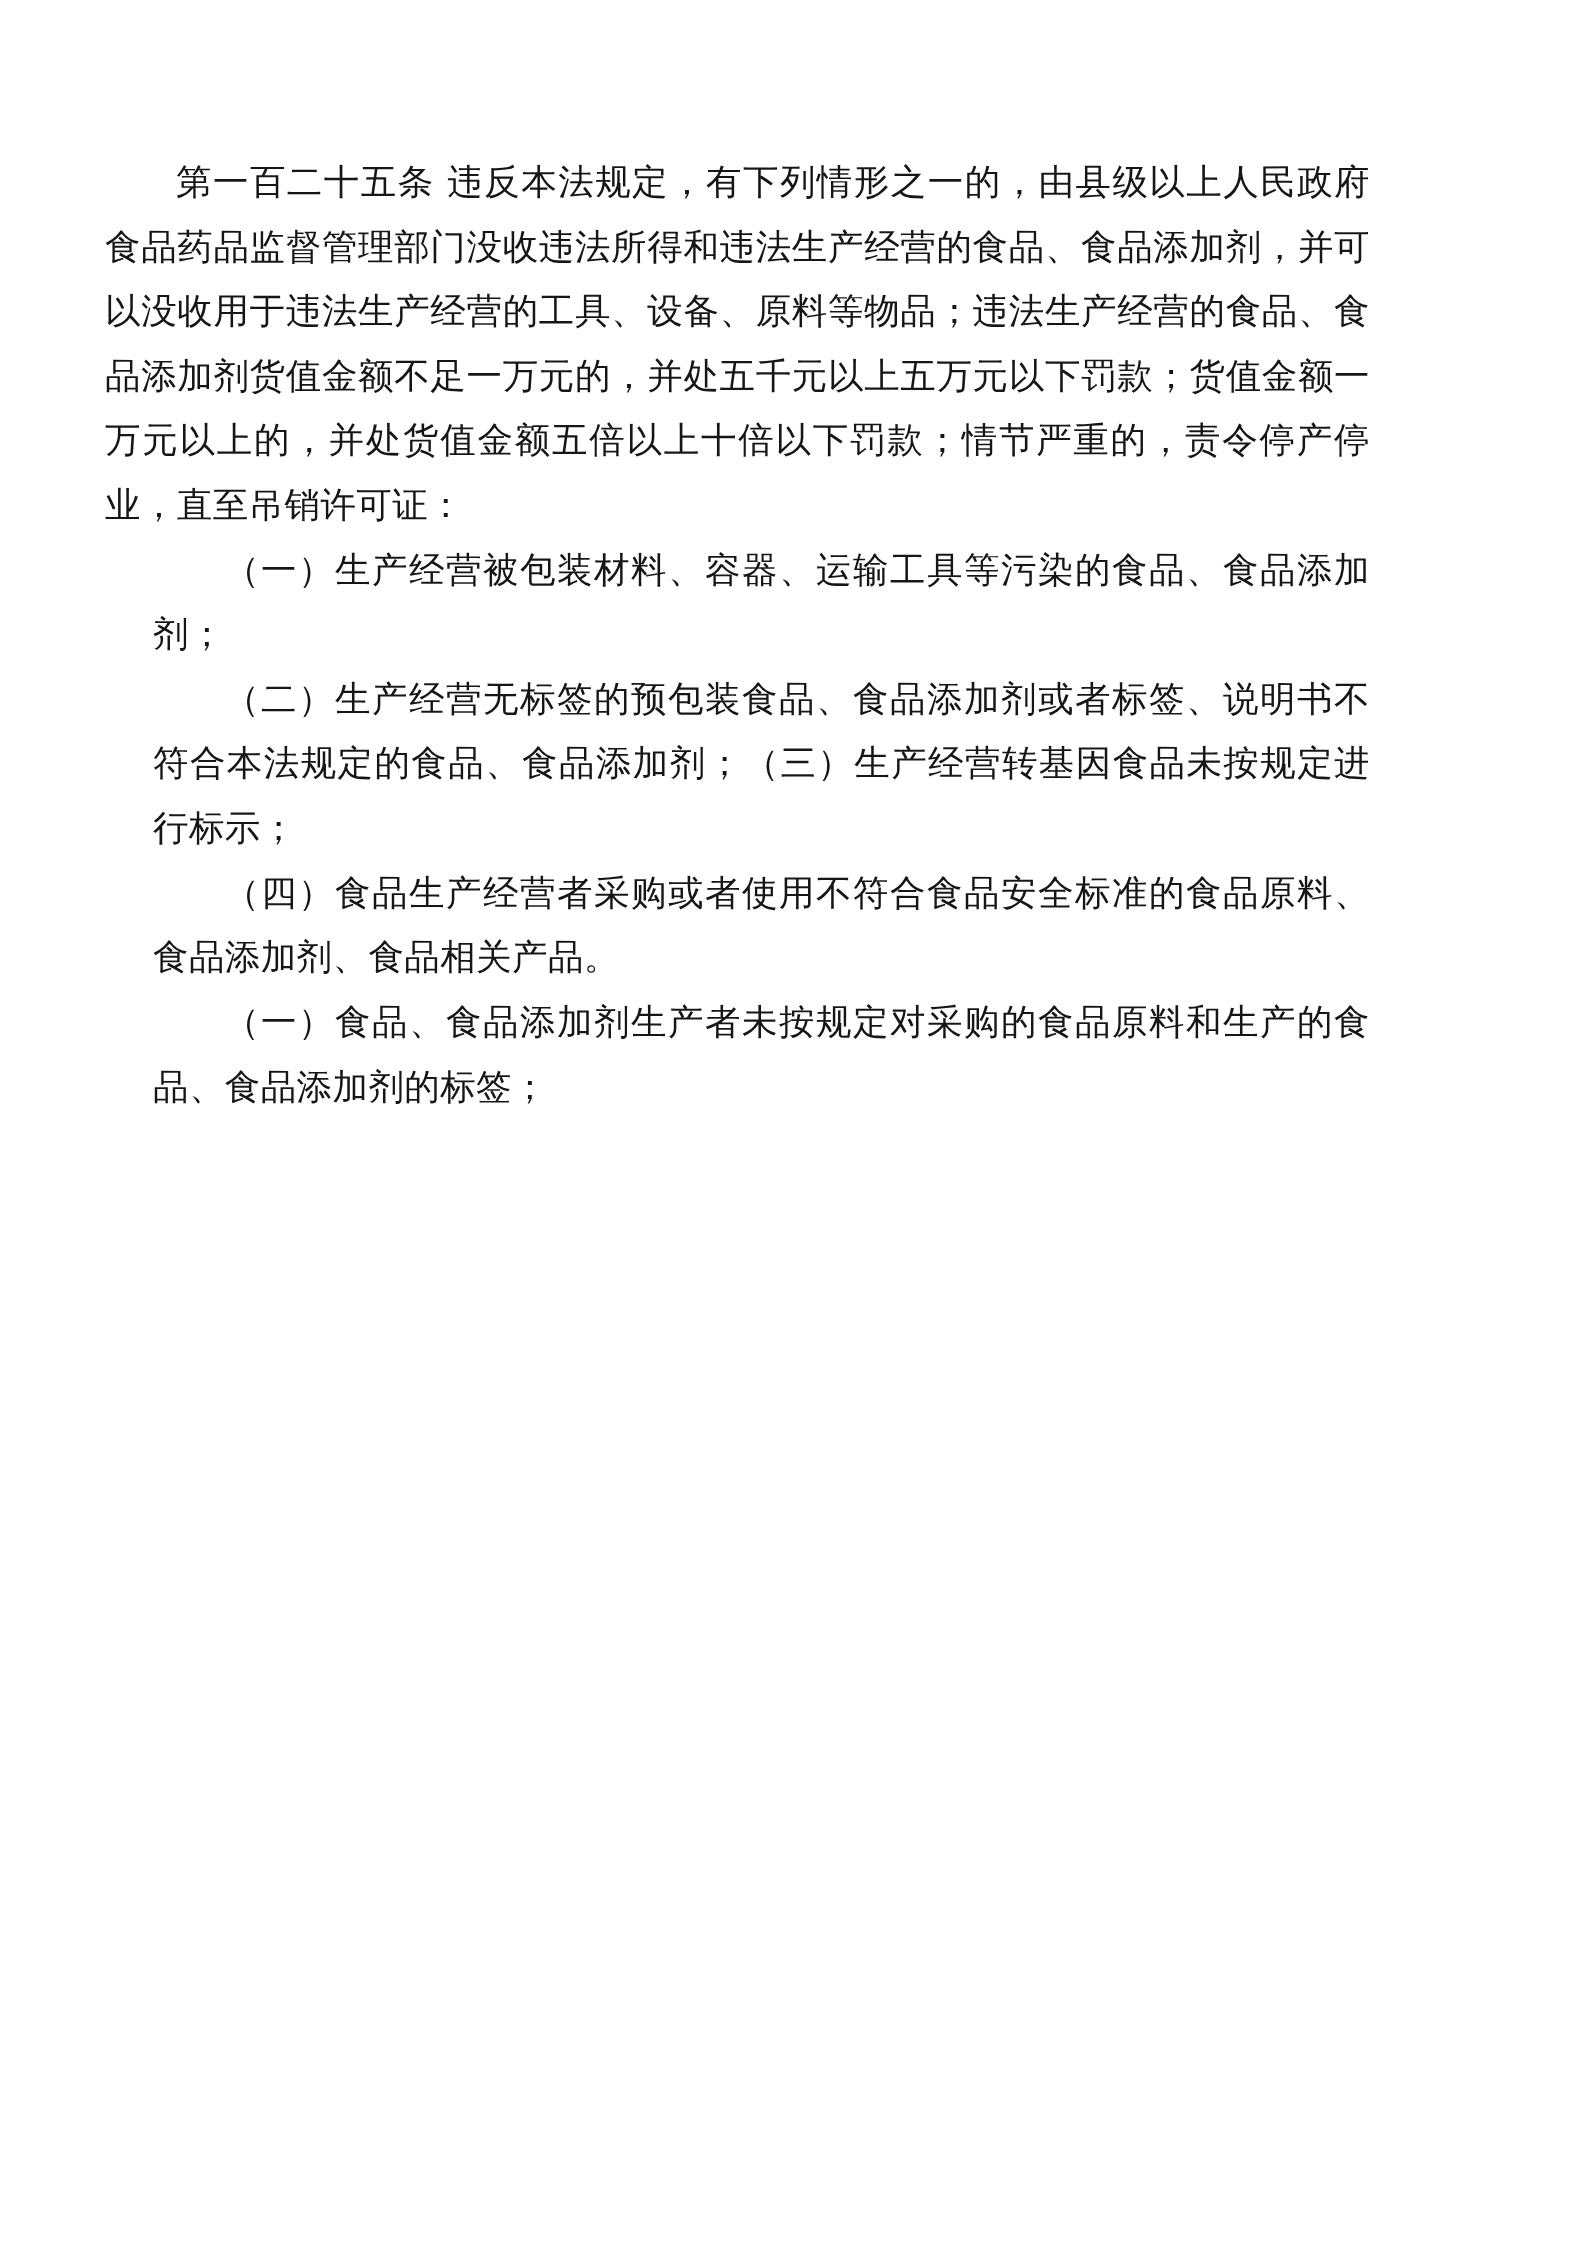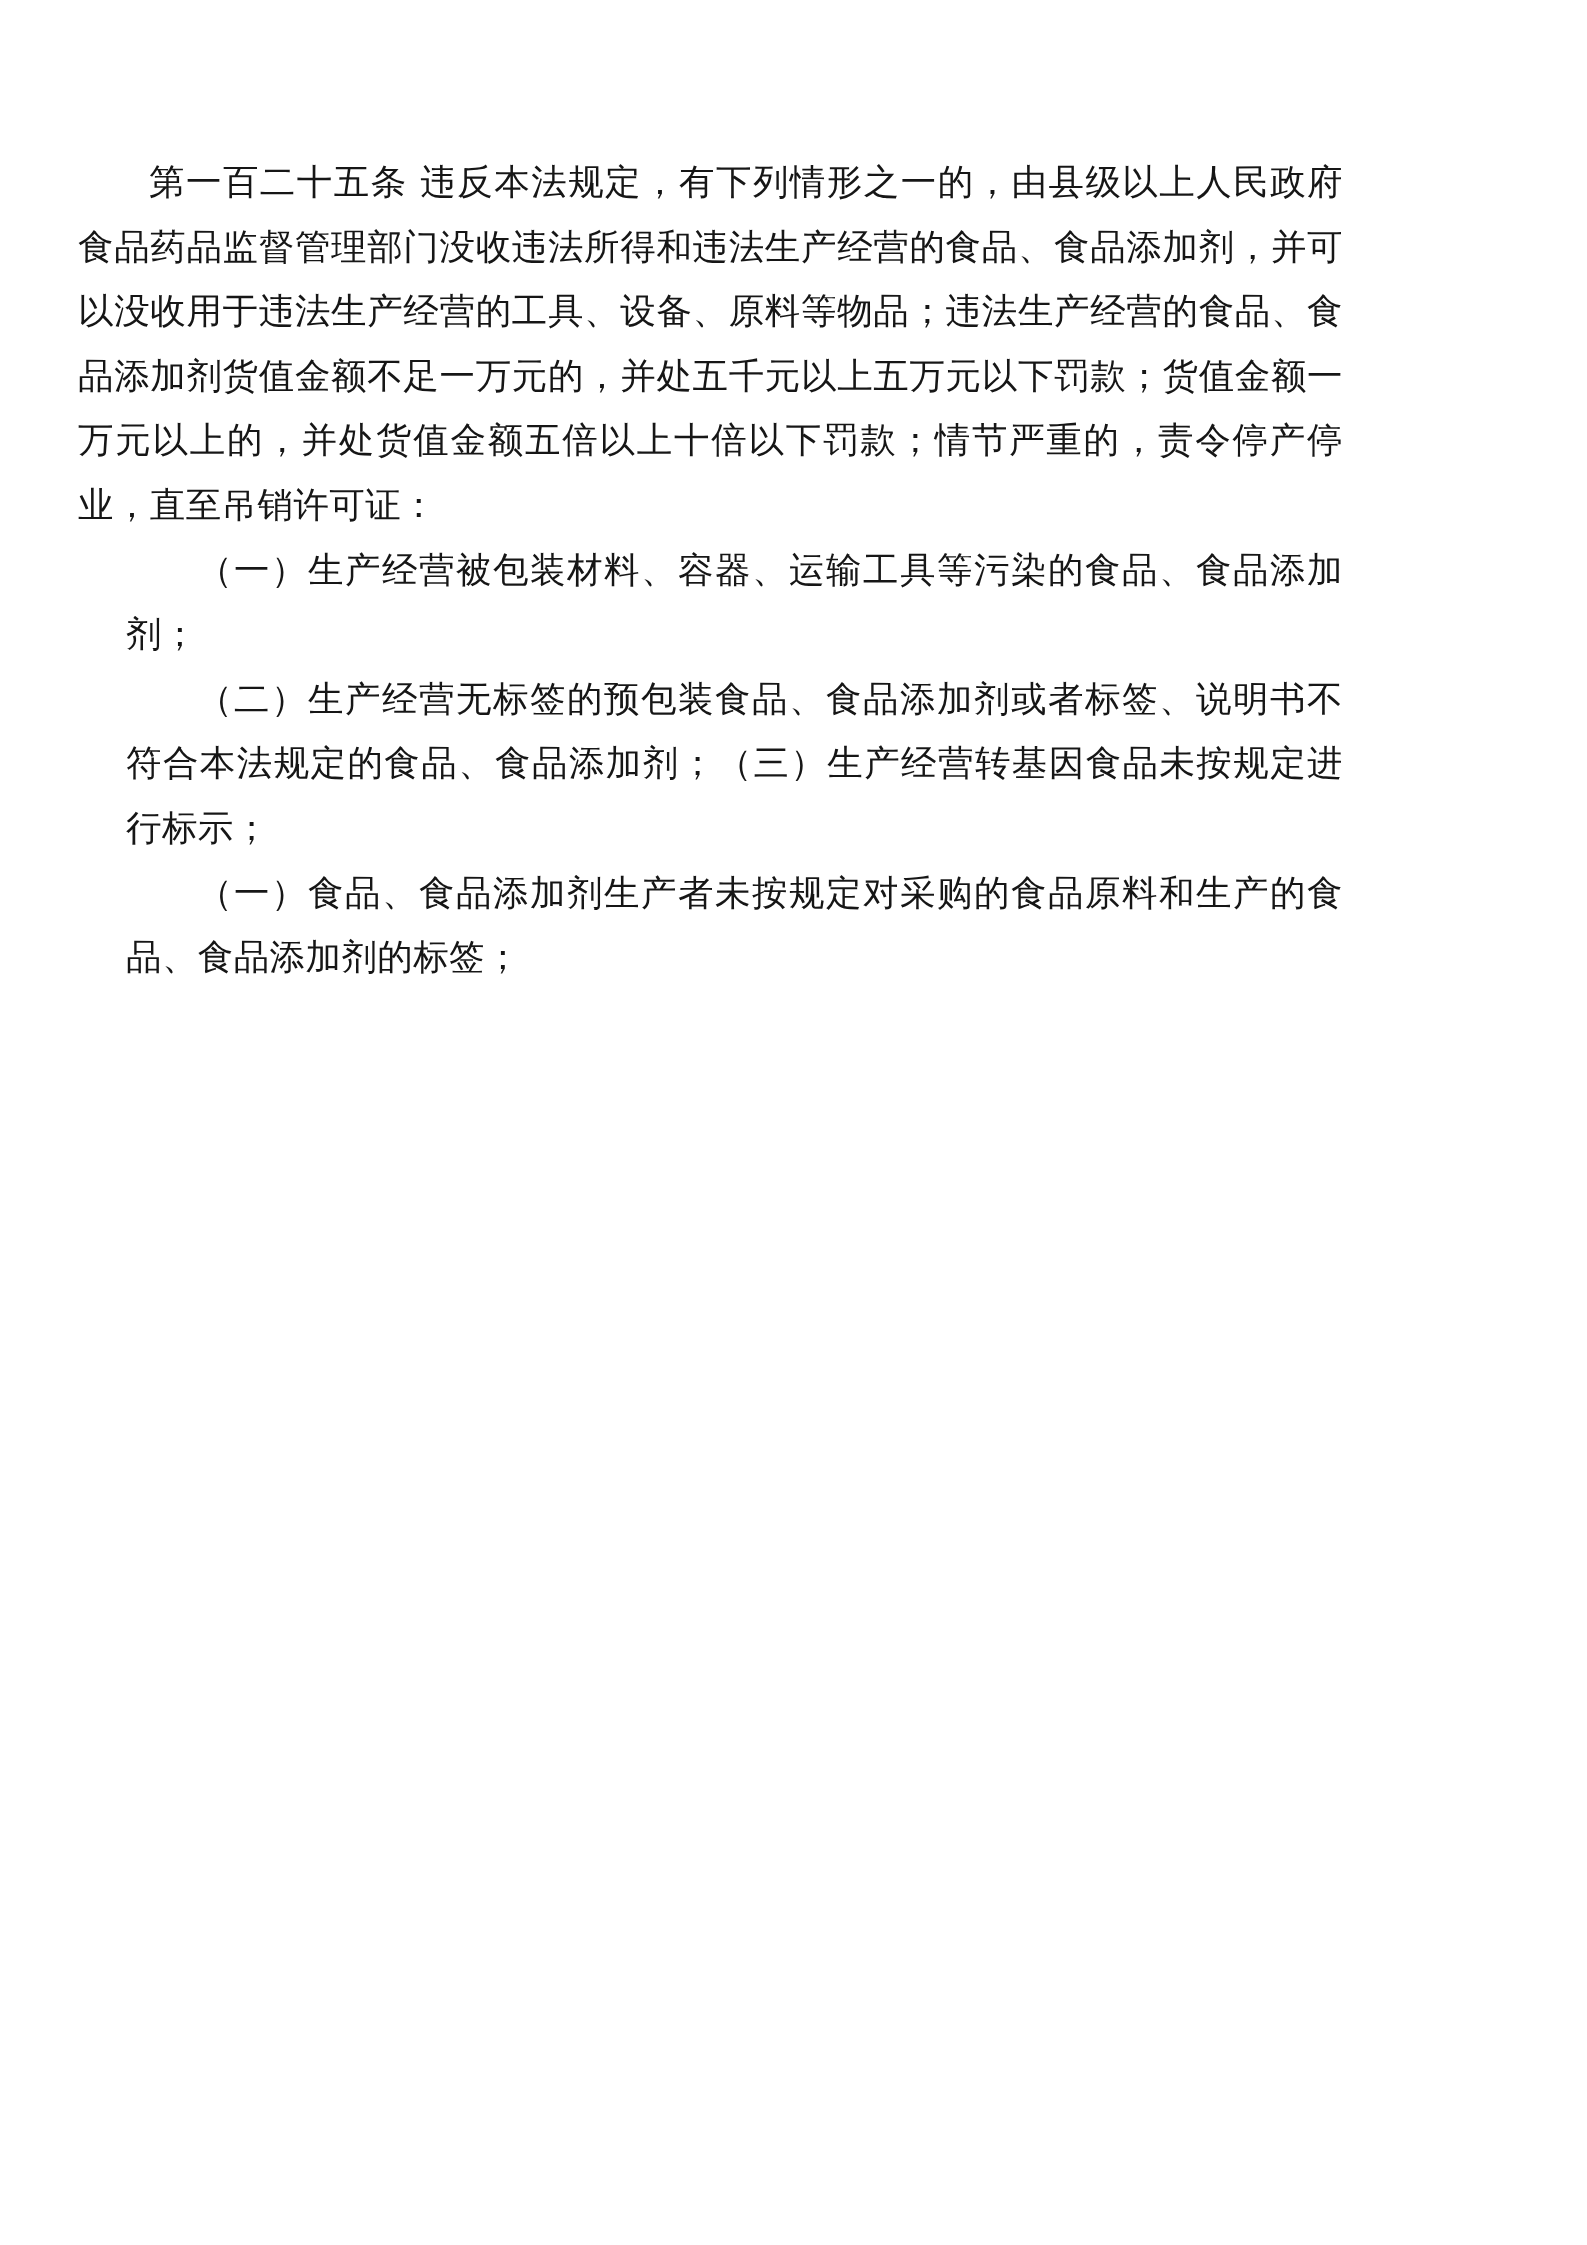--- a/index.html
+++ b/index.html
@@ -12,21 +12,21 @@
     height: 2245px;
     font-family: "DejaVu Serif", "Liberation Serif", serif;
     color: #1a1a1a;
   }
   .page {
     position: relative;
     width: 1587px;
     height: 2245px;
     background: #ffffff;
     box-sizing: border-box;
-    padding: 150px 140px 120px 78px;
+    padding: 150px 140px 120px 105px;
   }
   .doc-body {
     width: 1265px;
   }
   .para {
     font-size: 35.5px;
     line-height: 1.82;
     text-align: justify;
     text-justify: inter-ideograph;
     letter-spacing: 0.4px;
@@ -41,15 +41,16 @@
   }
 </style>
 </head>
 <body>
 
 <div class="page">
   <div class="doc-body">
     <p class="para">第一百二十五条 违反本法规定，有下列情形之一的，由县级以上人民政府食品药品监督管理部门没收违法所得和违法生产经营的食品、食品添加剂，并可以没收用于违法生产经营的工具、设备、原料等物品；违法生产经营的食品、食品添加剂货值金额不足一万元的，并处五千元以上五万元以下罚款；货值金额一万元以上的，并处货值金额五倍以上十倍以下罚款；情节严重的，责令停产停业，直至吊销许可证：</p>
     <p class="para">（一）生产经营被包装材料、容器、运输工具等污染的食品、食品添加剂；</p>
     <p class="para">（二）生产经营无标签的预包装食品、食品添加剂或者标签、说明书不符合本法规定的食品、食品添加剂；（三）生产经营转基因食品未按规定进行标示；</p>
+    <p class="para">（四）食品生产经营者采购或者使用不符合食品安全标准的食品原料、食品添加剂、食品相关产品。</p>
     <p class="para">（一）食品、食品添加剂生产者未按规定对采购的食品原料和生产的食品、食品添加剂的标签；</p>
   </div>
 </div>
 
 </body></html>

